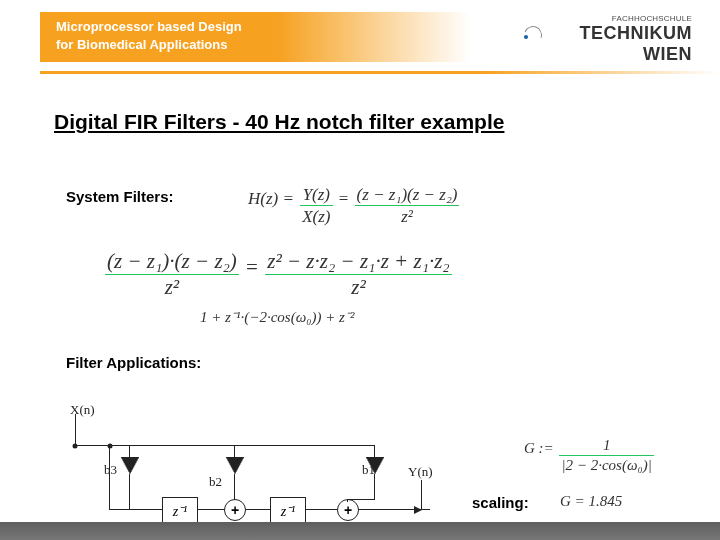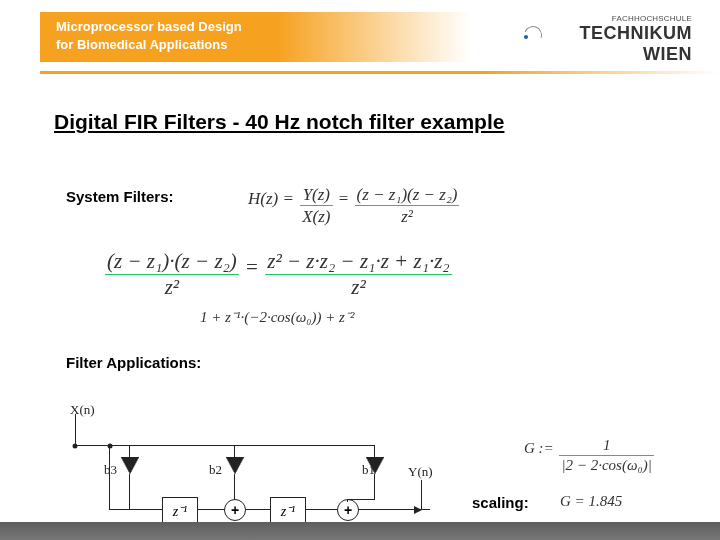--- a/index.html
+++ b/index.html
@@ -293,21 +293,21 @@
       </div>
 
     <div class="sum" style="left:165px; top:108px;">
         <span>+</span>
       </div>
 
     <div class="wire" style="left:40px; top:43px; width:126px; height:1px;"></div>
     <div class="wire" style="left:164px; top:44px; width:1px; height:12px;"></div>
     <div class="mul" style="left:165px; top:56px;"></div>
     <div class="wire" style="left:164px; top:72px; width:1px; height:26px;"></div>
-    <div class="dlabel" style="left:139px; top:60px;">b2</div>
+    <div class="dlabel" style="left:139px; top:72px;">b2</div>
 
     <div class="box" style="left:218px; top:108px;">
         <span>z⁻¹</span>
       </div>
 
     <div class="sum" style="left:278px; top:108px;">
         <span>+</span>
       </div>
 
     <div class="wire" style="left:165px; top:43px; width:140px; height:1px;"></div>

